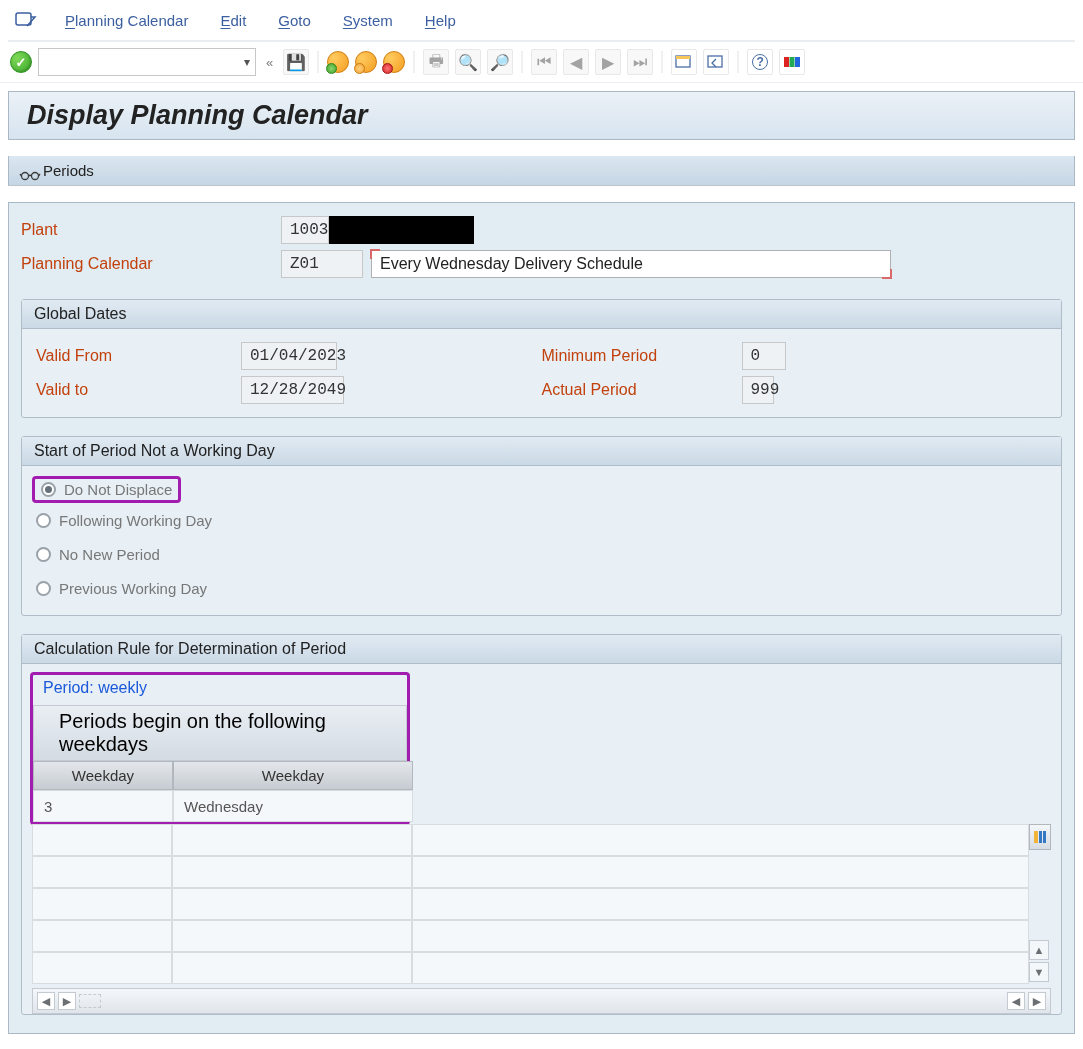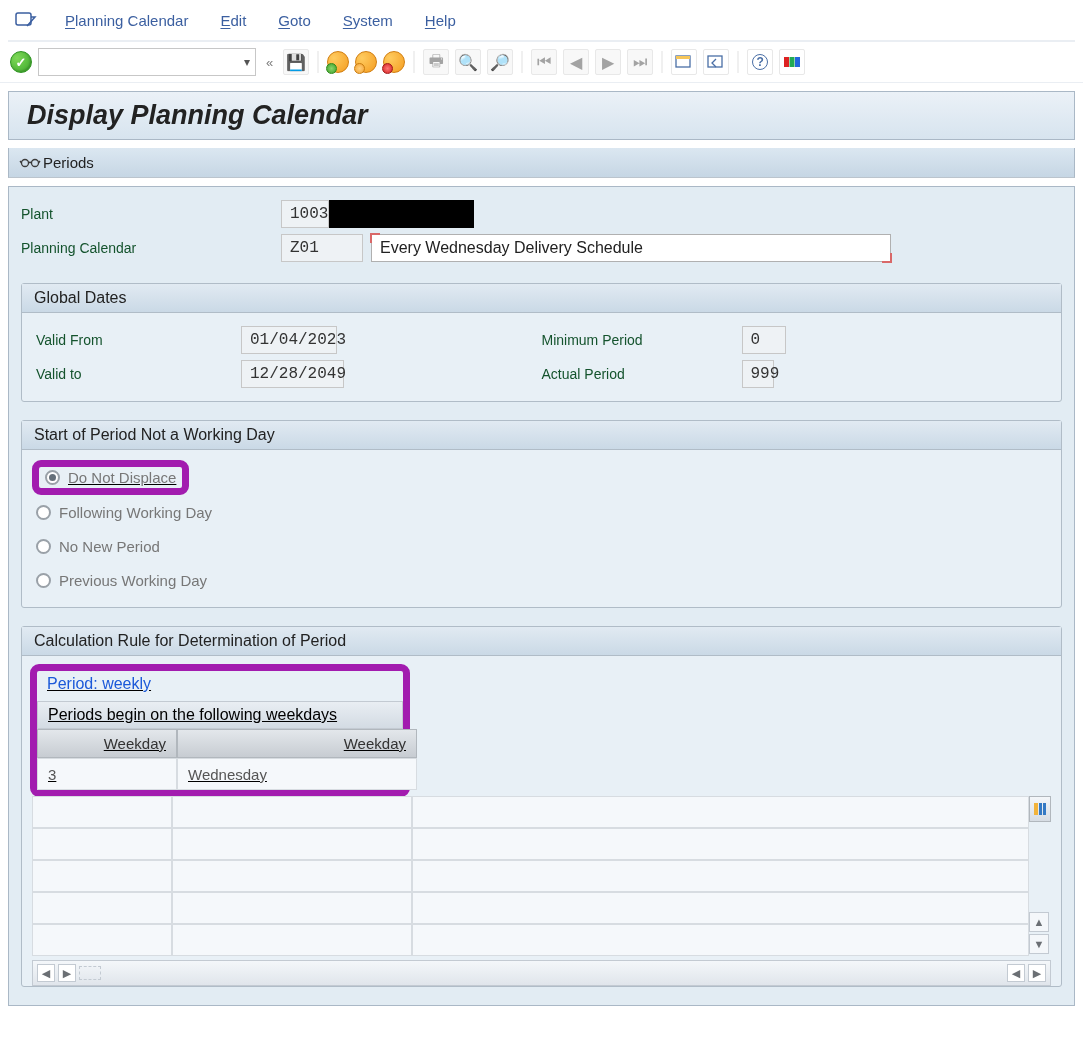--- a/index.html
+++ b/index.html
@@ -15,50 +15,50 @@
   .command-input { width: 218px; height: 28px; border: 1px solid #c7c7c7; background: #fff; padding: 0 24px 0 6px; font-size: 14px; }
   .dropdown-arrow { position: absolute; right: 6px; top: 0; bottom: 0; display: flex; align-items: center; color: #555; font-size: 12px; pointer-events: none; }
   .tb-double-chevron { font-size: 13px; color: #7d7d7d; cursor: pointer; padding: 0 4px }
   .green-check { width: 22px; height: 22px; border-radius: 50%; background: radial-gradient(circle at 30% 30%, #7fd858, #3aa82a); border: 1px solid #2e9421; display:flex;align-items:center;justify-content:center;color:#fff;font-weight:bold;font-size:13px; box-shadow: inset -1px -1px 2px rgba(0,0,0,0.2); }
   .orange-ball { width: 22px; height: 22px; border-radius: 50%; background: radial-gradient(circle at 30% 30%, #ffcb5f, #f49d21); border: 1px solid #d17e10; position: relative; }
   .orange-ball .sm-green { position:absolute; width:11px; height:11px; border-radius:50%; background:radial-gradient(circle,#8bd66a,#3da02c); left:-2px; bottom:-2px; border:1px solid #2e8a1c;}
   .orange-ball .sm-orange { position:absolute; width:11px; height:11px; border-radius:50%; background:radial-gradient(circle,#ffd17f,#f4a231); left:-2px; bottom:-2px; border:1px solid #c97c0f;}
   .orange-ball .sm-red { position:absolute; width:11px; height:11px; border-radius:50%; background:radial-gradient(circle,#ff7676,#d22121); left:-2px; bottom:-2px; border:1px solid #a11818;}
   .gray-ico { color:#a3a3a3; font-size:16px; }
   .page-title-bar { background: linear-gradient(#ebf1f7,#d7e4ef); border: 1px solid #aab8c6; margin: 8px 8px 0 8px; padding: 8px 18px; font-style: italic; font-weight: bold; font-size: 27px; color: #222; }
-  .sub-bar { margin: 8px 8px; background: linear-gradient(#dbe7f1,#c6d6e4); border-left:1px solid #aab8c6;border-right:1px solid #aab8c6;border-bottom:1px solid #bbc4cd; padding: 6px 10px; display:flex;align-items:flex-start;gap:6px; }
+  .sub-bar { margin: 16px 8px; background: linear-gradient(#dbe7f1,#c6d6e4); border-left:1px solid #aab8c6;border-right:1px solid #aab8c6;border-bottom:1px solid #bbc4cd; padding: 6px 10px; display:flex;align-items:flex-end;gap:6px; }
   .periods-label { color:#222; font-size:15px;}
   .eyeglasses { width:18px; height:12px; display:inline-block;}
   .content-panel { margin: 0 8px 8px 8px; background: #e2ecf3; border: 1px solid #aab8c6; padding: 10px 12px 18px 12px; }
   .form-row { display:flex; align-items:center; height: 34px;}
-  .form-label { width: 260px; color:#14532d; font-size:14px;}
+  .form-label { width: 260px; color:#c2410c; font-size:16px;}
   .disp-field { background:#eef2f5; border:1px solid #c7c7c7; padding:3px 8px; font-family: 'Courier New', monospace; font-size:16px; color:#333; min-height:28px; display:inline-flex;align-items:center;}
   .black-redact { background:#000; display:inline-block; height:28px; width:145px; border:1px solid #000;}
   .input-field { background:#fff; border:1px solid #b0b0b0; padding:3px 8px; font-size:16px; color:#222; min-height:28px; display:inline-flex;align-items:center; }
   .input-corners { position:relative; }
   .corner { position:absolute; width:10px; height:10px; }
   .corner.tl { top:-2px; left:-2px; border-top:2px solid #d96868; border-left:2px solid #d96868;}
   .corner.br { bottom:-2px; right:-2px; border-bottom:2px solid #d96868; border-right:2px solid #d96868;}
   .group-box { background:#e8f0f6; border:1px solid #b0bcc7; border-radius:3px; margin-top:18px;}
   .group-title { background: linear-gradient(#e1eaf2,#cad9e6); border-bottom:1px solid #b0bcc7; padding:5px 12px; font-size:16px; color:#222;}
   .group-content { padding: 10px 14px;}
   .two-col { display:flex; }
   .two-col .col { flex:1; }
   .radio-row { display:flex; align-items:center; gap:8px; height:34px; color:#777;}
   .radio-circle { width:15px; height:15px; border-radius:50%; border:2px solid #9aa1a8; background:#fff; display:inline-flex;align-items:center;justify-content:center;}
   .radio-circle.sel::after{content:'';width:7px;height:7px;border-radius:50%;background:#66707a;}
-  .red-box { border:7px solid #a21caf; border-radius:9px;text-decoration:underline; }
+  .red-box { border:3px solid #a21caf; border-radius:4px; }
   .red-box-1 { padding:2px 6px; display:inline-flex;align-items:center;gap:8px; margin-left:-4px;}
   .calc-area { padding: 8px 0 0 0; }
   .red-box-2 { padding: 4px 10px 0 10px; margin: 0 0 0 -2px; display:inline-block;}
   .period-weekly { color:#1b59d9; font-size:16px; padding-bottom:8px; display:block;}
-  .subhdr-bar { background: linear-gradient(#e9eef3,#d3dbe3); border:1px solid #c3cad2; padding:4px 10px; font-size:16px; }
+  .subhdr-bar { background: linear-gradient(#e9eef3,#d3dbe3); border:1px solid #c3cad2; padding:4px 25px; font-size:20px; }
   .week-table-wrap { position:relative; margin-top:2px;}
   .week-table { width:100%; border-collapse: separate; border-spacing:0;}
-  .week-table th { background: linear-gradient(#e3e7eb,#c7ccd2); border:1px solid #b1b7bd; text-align:right; padding:5px 10px; font-weight:normal; color:#333;}
+  .week-table th { background: linear-gradient(#e3e7eb,#c7ccd2); border:1px solid #b1b7bd; text-align:center; padding:5px 0; font-weight:normal; color:#333;}
   .week-table td { background:#f5f8fb; border:1px solid #d7dce1; padding:5px 10px; height:32px; color:#555;}
   .week-table td.blank { color:transparent;}
   .cfg-btn { position:absolute; top:0; right:0; width:22px; height:26px; background:linear-gradient(#f4f7fa,#d6dce3); border:1px solid #b1b7bd; display:flex;align-items:center;justify-content:center;}
   .vscroll { position:absolute; right:0; top:28px; bottom:0; width:22px; display:flex; flex-direction:column; justify-content:flex-end; gap:2px; padding-bottom:2px;}
   .vscroll .arr { width:20px; height:20px; background:#f4f7fa; border:1px solid #c3cad2; display:flex;align-items:center;justify-content:center; color:#6b6f74; font-size:11px;}
   .hscroll-bar { height:26px; background:linear-gradient(#f4f7fa,#e0e5eb); border:1px solid #c3cad2; margin-top:4px; display:flex; align-items:center; justify-content:space-between; padding:0 4px;}
   .hscroll-left { display:flex; gap:3px; align-items:center;}
   .hscroll-right { display:flex; gap:3px; align-items:center;}
   .hs-btn { width:18px;height:18px;display:flex;align-items:center;justify-content:center;background:#fff;border:1px solid #c3cad2;color:#6b6f74;font-size:11px;}
   .hs-dots { width:22px;height:14px;border:1px dashed #c3cad2;}

